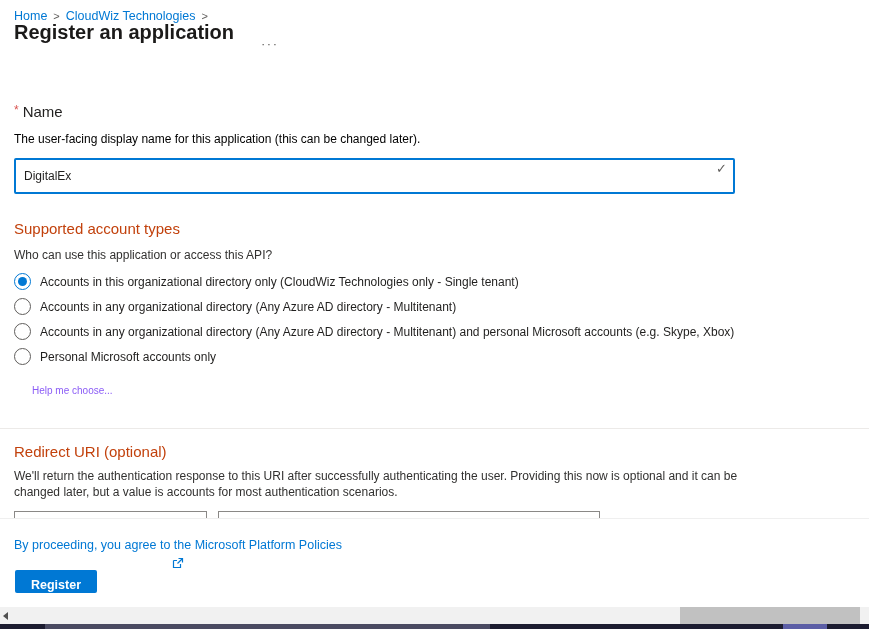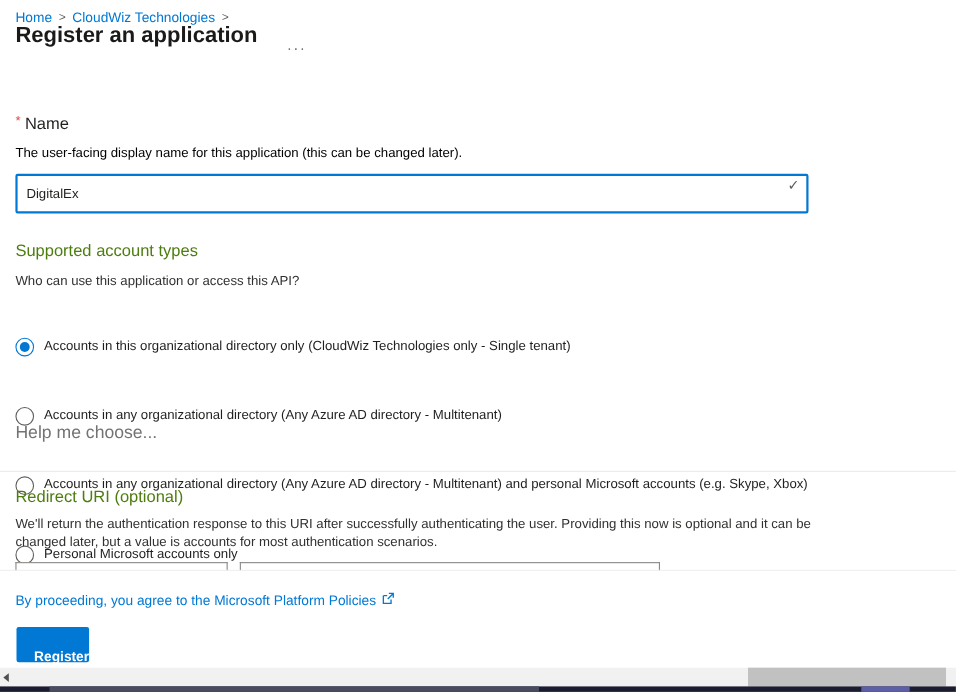--- a/index.html
+++ b/index.html
@@ -30,57 +30,57 @@
   .name-desc { top: 132px; left: 14px; font-size: 12px; color: #000000; }
   .name-input {
     top: 158px; left: 14px; width: 721px; height: 36px;
     border: 2px solid #0078d4; border-radius: 2px;
     padding: 0 28px 0 8px; font-size: 12px; color: #201f1e;
     font-family: "Liberation Sans", sans-serif; outline: none;
   }
   .input-check { top: 161px; left: 716px; color: #605e5c; font-size: 13px; }
 
   
-  .section-heading { font-size: 15px; color: #4d7c0f; }
+  .section-heading { font-size: 15px; color: #c2410c; }
   .supported-heading { top: 220px; left: 14px; }
   .who-text { top: 248px; left: 14px; font-size: 12px; }
   .radio-group { top: 269px; left: 14px; }
-  .radio-row { height: 25px; display: flex; cursor: pointer; margin-top: 38px; }
+  .radio-row { height: 25px; display: flex; align-items: center; cursor: pointer; }
   .radio-circle {
     width: 17px; height: 17px; border-radius: 50%;
     border: 1px solid #605e5c; margin-right: 9px; flex: 0 0 auto;
     display: flex; align-items: center; justify-content: center; background: #fff;
   }
   .radio-row.selected .radio-circle { border-color: #0078d4; }
   .radio-dot { width: 9px; height: 9px; border-radius: 50%; background: transparent; }
   .radio-row.selected .radio-dot { background: #0078d4; }
   .radio-label { font-size: 12px; color: #201f1e; }
 
-  .help-link { top: 385px; left: 14px; font-size: 16px; color: #737373; cursor: pointer; }
+  .help-link { top: 385px; left: 32px; font-size: 10px; color: #8b5cf6; cursor: pointer; }
 
   .divider { top: 428px; left: 0; width: 869px; height: 1px; background: #eceae8; }
 
   
   .redirect-heading { top: 443px; left: 14px; }
   .redirect-desc1 { top: 469px; left: 14px; font-size: 12px; width: 740px; }
   .redirect-desc2 { top: 485px; left: 14px; font-size: 12px; width: 740px; }
 
   
   .partial-select { top: 511px; left: 14px; width: 193px; height: 8px; border: 1px solid #8a8886; border-bottom: none; background: #fff; cursor: pointer; }
   .partial-input  { top: 511px; left: 218px; width: 382px; height: 8px; border: 1px solid #8a8886; border-bottom: none; background: #fff; }
   .clip-line { top: 518px; left: 0; width: 869px; height: 1px; background: #efefef; }
 
   
-  .policy-row { top: 538px; left: 14px; font-size: 12.5px; color: #0078d4; display: flex; align-items: center; gap: 5px; cursor: pointer; }
+  .policy-row { top: 538px; left: 14px; font-size: 12.5px; color: #0078d4; display: flex; align-items: center; gap: 5px; cursor: pointer; flex-direction: column; }
   .external-icon { display: inline-block; }
   .register-btn {
-    top: 570px; left: 15px; width: 66px; height: 23px;
+    top: 570px; left: 15px; width: 82px; height: 23px;
     background: #0078d4; color: #ffffff; border: none; border-radius: 2px;
     font-size: 12.5px; font-weight: 700; font-family: "Liberation Sans", sans-serif;
-    cursor: pointer; line-height: 23px; text-align: center; padding: 16px;
+    cursor: pointer; line-height: 23px; text-align: center; padding: 4px;
   }
 
   
   .hscroll-track { top: 607px; left: 0; width: 869px; height: 17px; background: #f1f1f1; }
   .hscroll-arrow-left {
     top: 612px; left: 3px; width: 0; height: 0;
     border-right: 5px solid #505050;
     border-top: 4px solid transparent; border-bottom: 4px solid transparent;
     cursor: pointer;
   }

